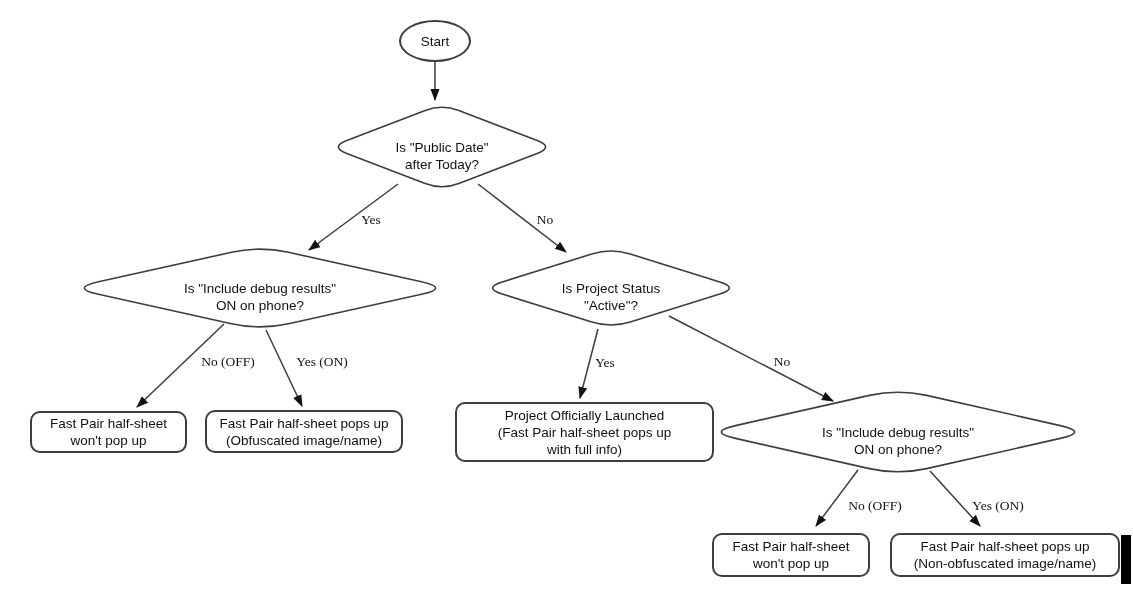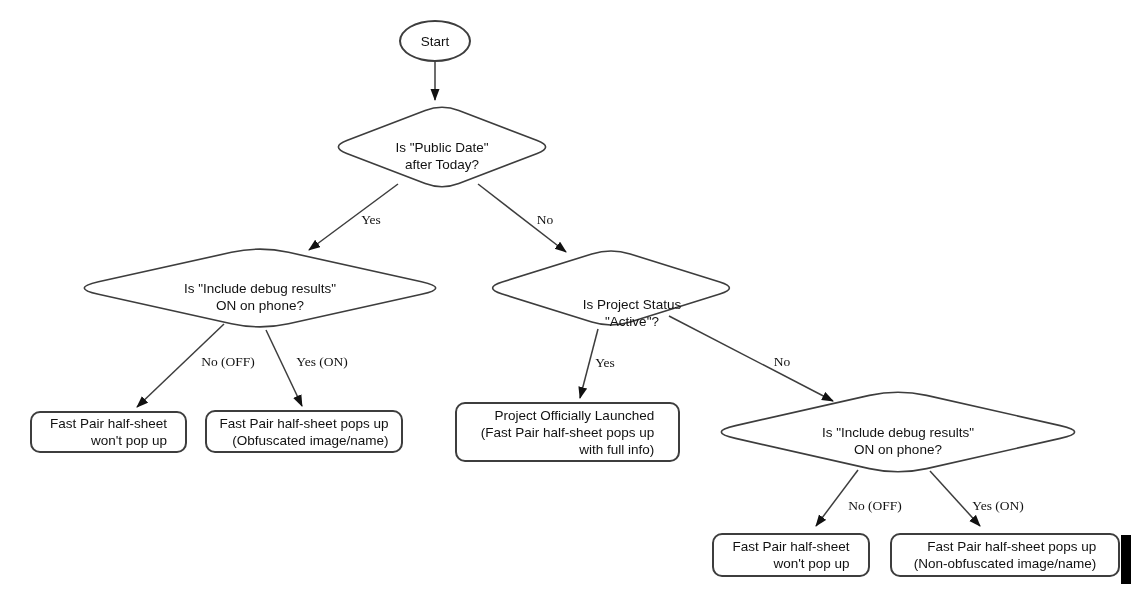--- a/index.html
+++ b/index.html
@@ -27,21 +27,21 @@
   .node {
     position: absolute;
     box-sizing: border-box;
     display: flex;
     align-items: center;
     justify-content: center;
     background: var(--node-fill, #ffffff);
     border: 2px solid var(--node-stroke, #3d3d3d);
     font-size: 13.5px;
     line-height: 17px;
-    text-align: right;
+    text-align: center;
   }
   .node span, .nodetext span { white-space: pre-line; }
   .ellipse { border-radius: 50%; }
   .box { border-radius: 10px; padding: 2px 4px; }
   .nodetext {
     position: absolute;
     transform: translate(-50%, -50%);
     font-size: 13.5px;
     line-height: 17px;
     text-align: center;
@@ -94,38 +94,38 @@
   </div>
 
   <div class="nodetext" style="left:442px;top:147px;">
     <span>Is "Public Date"
 after Today?</span>
   </div>
   <div class="nodetext" style="left:260px;top:288px;">
     <span>Is "Include debug results"
 ON on phone?</span>
   </div>
-  <div class="nodetext" style="left:611px;top:304px;margin-left:21px;">
+  <div class="nodetext" style="left:611px;top:288px;">
     <span>Is Project Status
 "Active"?</span>
   </div>
   <div class="nodetext" style="left:898px;top:432px;">
     <span>Is "Include debug results"
 ON on phone?</span>
   </div>
 
   <div class="node box" style="left:30px;top:411px;width:157px;height:42px;">
     <span>Fast Pair half-sheet
 won't pop up</span>
   </div>
   <div class="node box" style="left:205px;top:410px;width:198px;height:43px;">
     <span>Fast Pair half-sheet pops up
 (Obfuscated image/name)</span>
   </div>
-  <div class="node box" style="left:455px;top:402px;width:225px;height:60px;">
+  <div class="node box" style="left:455px;top:402px;width:259px;height:60px;">
     <span>Project Officially Launched
 (Fast Pair half-sheet pops up
 with full info)</span>
   </div>
   <div class="node box" style="left:712px;top:533px;width:158px;height:44px;">
     <span>Fast Pair half-sheet
 won't pop up</span>
   </div>
   <div class="node box" style="left:890px;top:533px;width:230px;height:44px;">
     <span>Fast Pair half-sheet pops up

